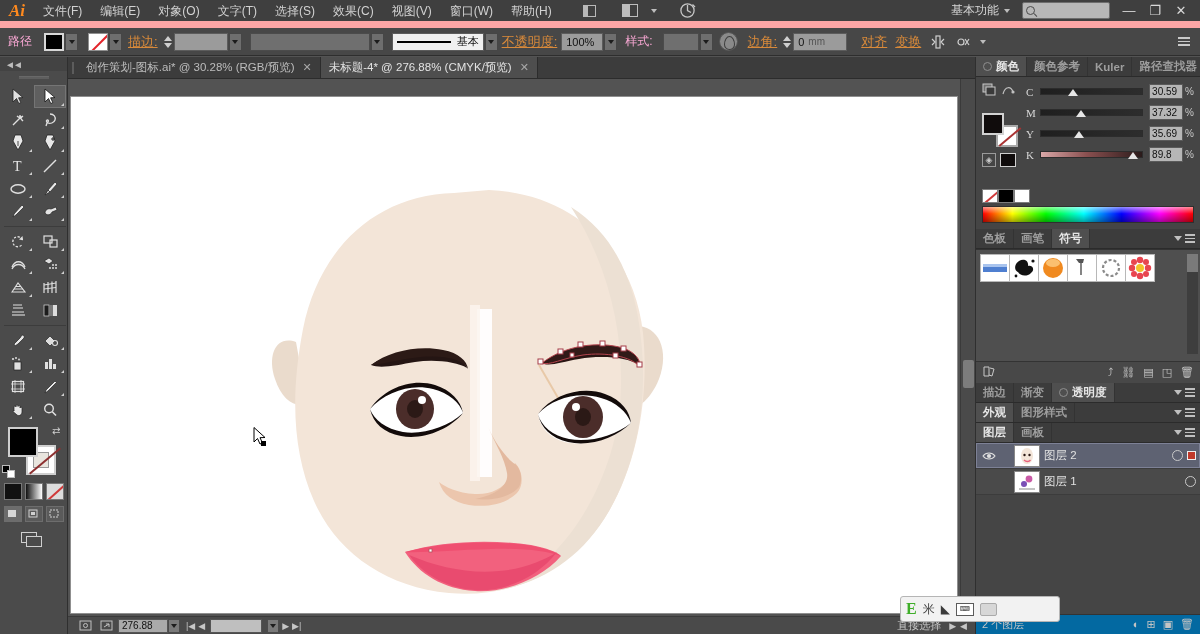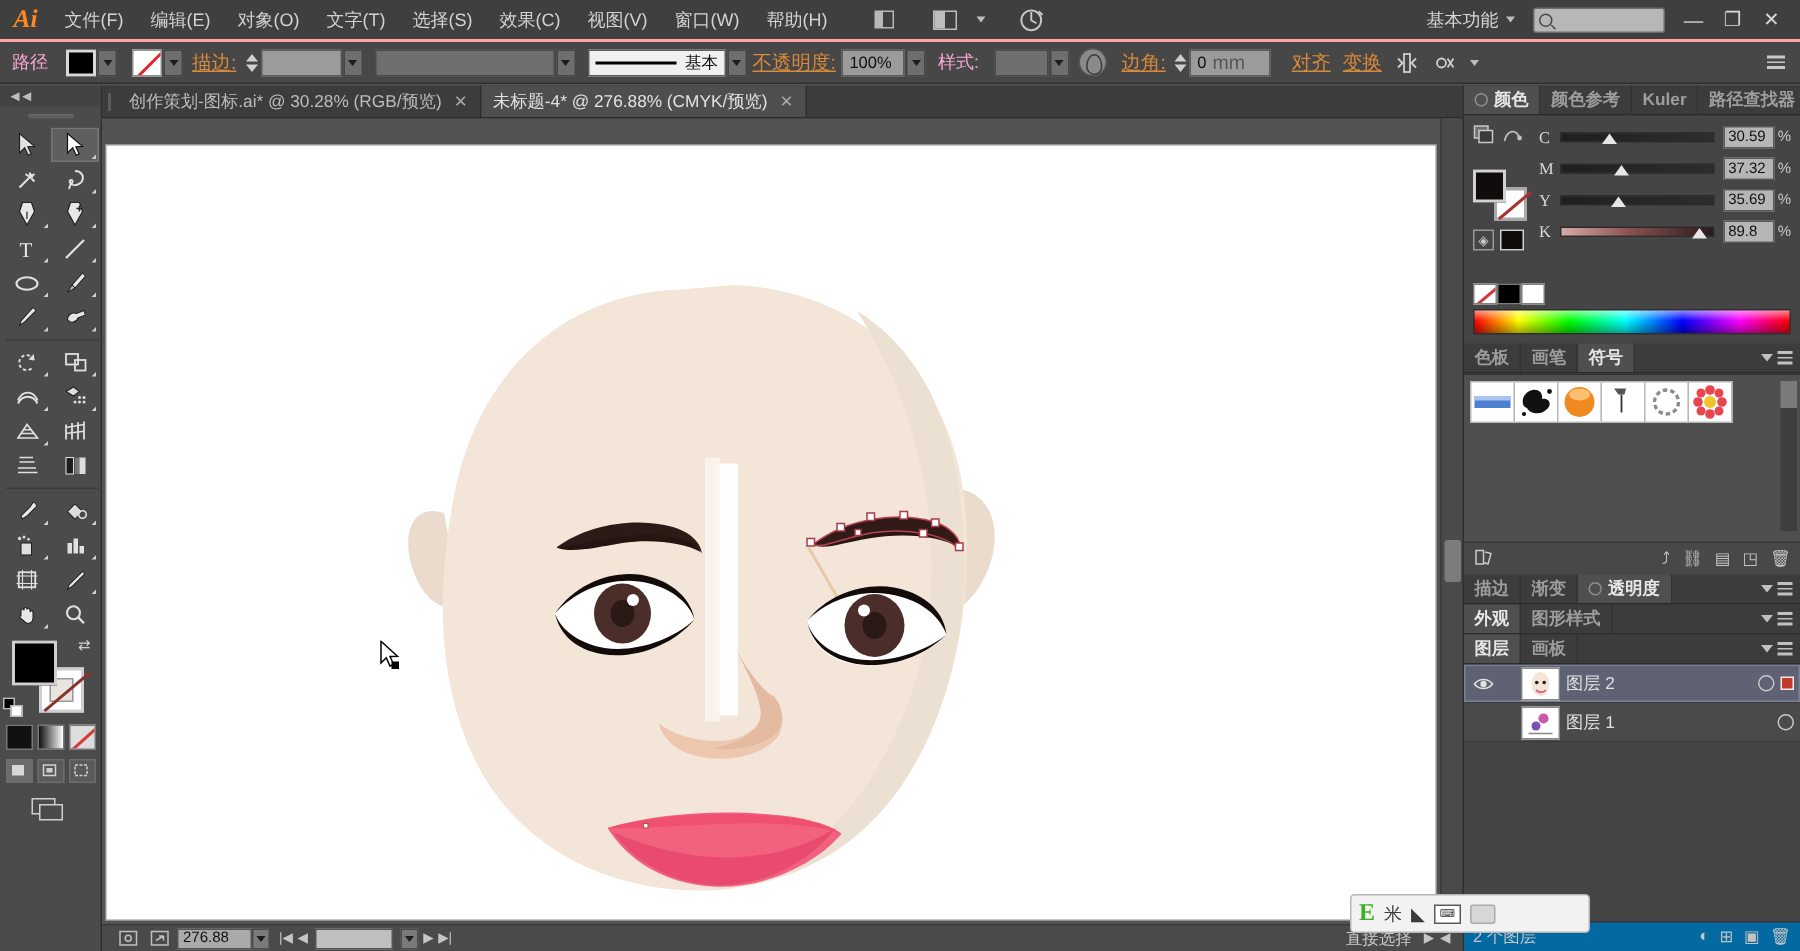--- a/index.html
+++ b/index.html
@@ -10,21 +10,21 @@
     background:#535353;
     color:#c8c8c8;
     -webkit-font-smoothing: antialiased;
   }
   .app { position:relative; width:1200px; height:634px; }
 
   
   .menubar {
     position:absolute; left:0; top:0; width:1200px; height:28px;
     background:#3f3f3f; display:flex; align-items:center;
-    border-bottom:2px solid #fca5a5;
+    border-bottom:7px solid #fca5a5;
   }
   .ai-logo {
     width:34px; height:28px; display:flex; align-items:center; justify-content:center;
     color:#ff8a1e; font-weight:bold; font-size:17px; font-style:italic;
     font-family:"Liberation Serif", serif;
   }
   .menu-item {
     padding:0 9px; height:28px; line-height:28px; color:#d2d2d2; font-size:12px;
     white-space:nowrap; cursor:default;
   }
@@ -395,21 +395,21 @@
         <i></i>
       </div>
     <div class="circle-btn"></div>
     <span class="cb-link">边角:</span>
     <div class="stepper">
         <i class="up"></i>
         <i class="dn"></i>
       </div>
     <div class="field w54">
       <span>0</span>
-      <span style="margin-left:4px;color:#555;font-size:13px">mm</span>
+      <span style="margin-left:4px;color:#555;font-size:10px">mm</span>
     </div>
     <div style="width:10px"></div>
     <span class="cb-link">对齐</span>
     <span class="cb-link">变换</span>
     <div class="cb-icon">
       <svg width="16" height="14" viewBox="0 0 16 14">
         <rect x="6" y="1" width="4" height="12" fill="none" stroke="#cfcfcf" stroke-width="1.2"></rect>
         <path d="M2 4 L5 7 L2 10 M14 4 L11 7 L14 10" stroke="#cfcfcf" stroke-width="1.2" fill="none"></path>
       </svg>
     </div>

